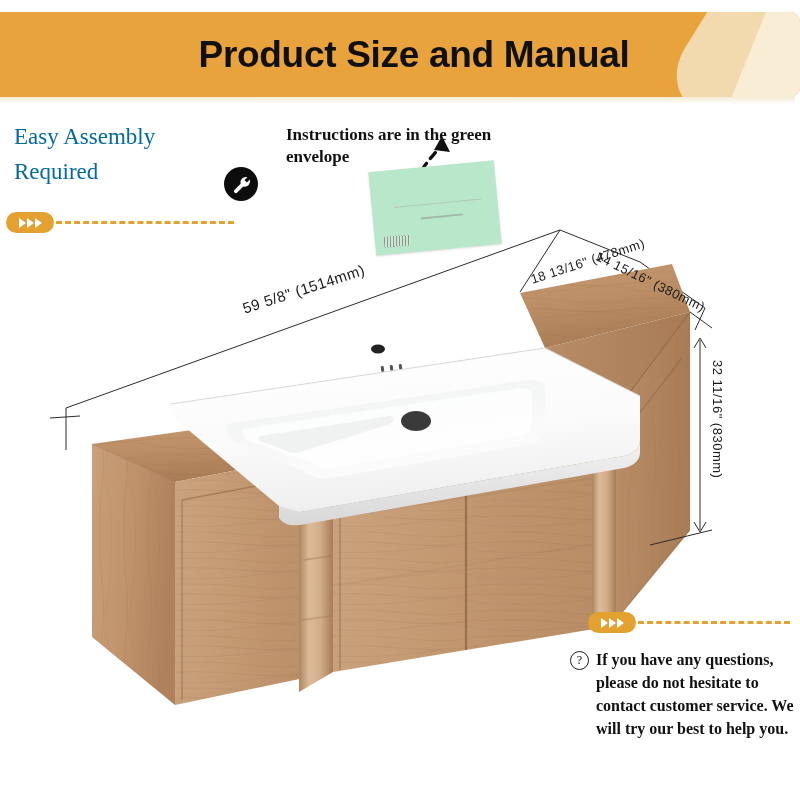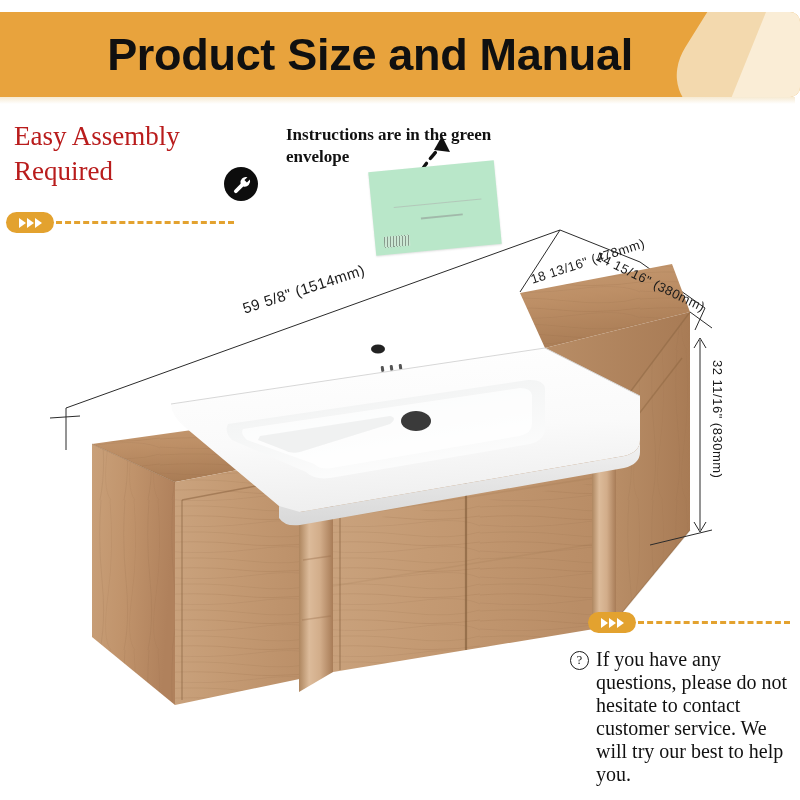--- a/index.html
+++ b/index.html
@@ -48,47 +48,48 @@
   #header-title {
     position: absolute;
     left: 0;
     top: 0;
     width: 740px;
     height: 85px;
     line-height: 85px;
     text-align: center;
     font-family: "Liberation Sans", sans-serif;
     font-weight: bold;
-    font-size: 45px;
+    font-size: 37px;
     color: #101010;
     letter-spacing: -0.3px;
     z-index: 3;
     white-space: nowrap;
+    padding-left: 44px;
   }
   #header-shadow {
     position: absolute;
     left: 0;
     top: 97px;
     width: 795px;
     height: 7px;
     background: linear-gradient(to bottom, #F6EAD2, rgba(255,255,255,0));
   }
 
   
   #assembly-block {
     position: absolute;
     left: 14px;
     top: 119px;
     width: 260px;
   }
   #assembly-text {
     font-family: "Liberation Serif", serif;
-    font-size: 27px;
+    font-size: 23px;
     line-height: 35px;
-    color: #b91c1c;
+    color: #0369a1;
     width: 200px;
   }
   #wrench-icon {
     position: absolute;
     left: 210px;
     top: 48px;
     width: 34px;
     height: 34px;
     border-radius: 50%;
     background: #0d0d0d;
@@ -215,22 +216,22 @@
     border: 1.4px solid #1a1a1a;
     font-family: "Liberation Serif", serif;
     font-size: 13px;
     line-height: 16px;
     text-align: center;
     color: #1a1a1a;
     margin-top: 3px;
   }
   #service-text {
     font-family: "Liberation Serif", serif;
-    font-weight: normal;
-    font-size: 20px;
+    font-weight: bold;
+    font-size: 16px;
     line-height: 23px;
     color: #111;
   }
 </style>
 </head>
 <body>
 
 <div id="header-banner">
   <div id="header-swoosh-a"></div>
   <div id="header-swoosh-b"></div>

